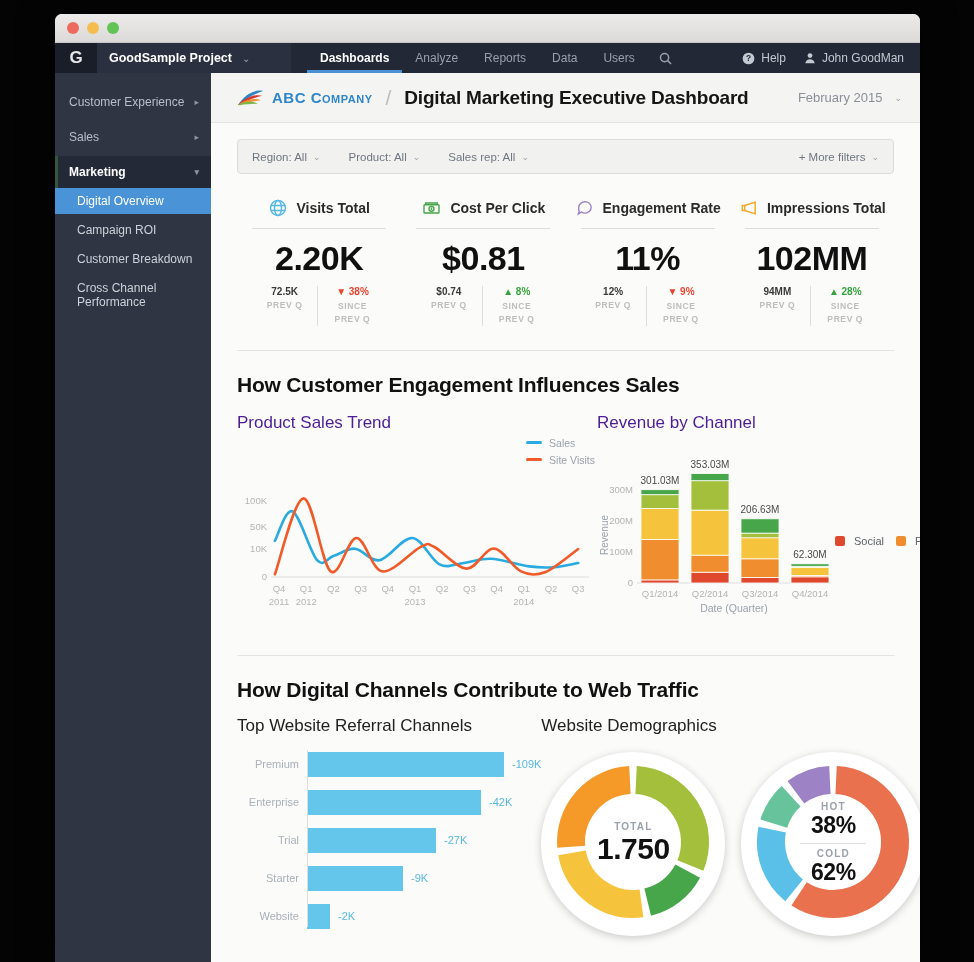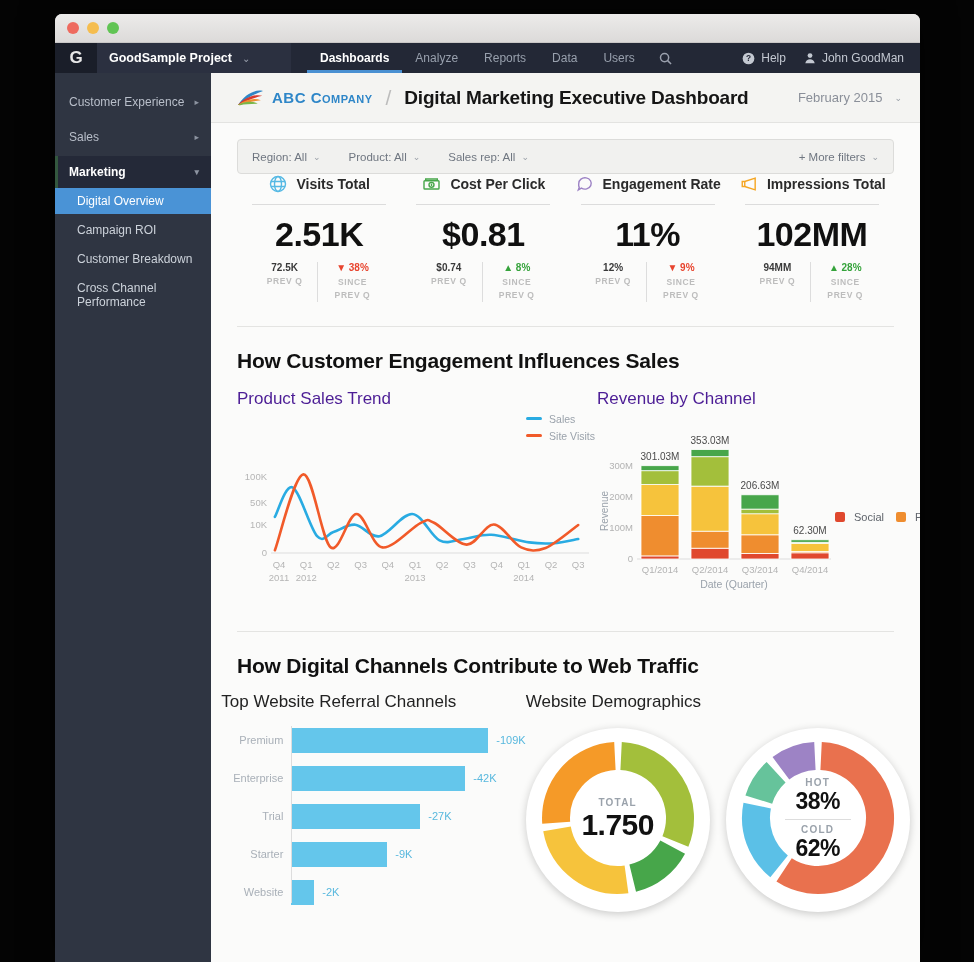--- a/index.html
+++ b/index.html
@@ -44,21 +44,21 @@
   .pagehead h1{font-size:19px;font-weight:800;color:#151515;margin:0;letter-spacing:-.2px;}
   .period{margin-left:auto;color:#8a8f99;font-size:13px;display:flex;gap:6px;align-items:center;cursor:pointer;}
   .content{padding:16px 26px 0 26px;flex:1;}
   
   .filterbar{height:33px;background:#f1f1ef;border:1px solid #dcdcda;border-radius:4px;display:flex;
              align-items:center;padding:0 14px;font-size:11.5px;color:#6f7680;gap:28px;}
   .filter{display:flex;align-items:center;cursor:pointer;}
   .fchev{color:#9aa0a8;font-size:9px;margin-left:6px;}
   .morefilters{margin-left:auto;display:flex;align-items:center;cursor:pointer;}
   
-  .kpirow{display:flex;justify-content:space-between;}
+  .kpirow{display:flex;margin-top:24px;justify-content:space-between;}
   .kpi{flex:1;display:flex;flex-direction:column;align-items:center;}
   .kpihead{display:flex;align-items:center;gap:8px;font-size:14px;font-weight:700;color:#2b2b2b;}
   .kpiline{width:134px;height:1px;background:#dcdcdc;margin-top:10px;}
   .kval{font-size:34px;font-weight:800;color:#101010;margin-top:10px;letter-spacing:-.5px;}
   .kfoot{display:flex;margin-top:8px;align-items:flex-start;}
   .kprev{padding:0 15px;text-align:center;}
   .kdelta{padding:0 13px;border-left:1px solid #ddd;text-align:center;}
   .kpv{font-size:10px;font-weight:700;color:#3a3a3a;}
   .ksm{font-size:8.5px;color:#bdbdbd;letter-spacing:.6px;margin-top:3px;font-weight:bold;}
   .kdelta .ksm{width:42px;margin-left:auto;margin-right:auto;line-height:1.5;}
@@ -72,21 +72,21 @@
   .linelegend{position:absolute;right:2px;top:26px;display:flex;flex-direction:column;gap:5px;
               font-size:10.5px;color:#9aa2ab;}
   .lleg{display:flex;align-items:center;gap:7px;}
   .lswatch{width:16px;height:3px;border-radius:2px;display:inline-block;}
   .revblock{width:330px;}
   .revwrap{display:flex;}
   #rev-legend{display:flex;flex-direction:row;gap:12px;margin-top:16px;font-size:11px;color:#5f646b;}
   .rleg{display:flex;gap:9px;align-items:center;white-space:nowrap;}
   .rswatch{width:10px;height:10px;border-radius:2px;display:inline-block;flex:none;}
   
-  .row2{display:flex;justify-content:center;}
+  .row2{display:flex;justify-content:flex-start;}
   .refblock{width:312px;}
   .subtitle{font-size:17px;color:#222;margin-bottom:16px;}
   .refrows{position:relative;padding-left:70px;}
   .refrows:before{content:"";position:absolute;left:70px;top:-2px;bottom:2px;width:1px;background:#ddd;}
   .refrow{display:flex;align-items:center;margin-bottom:13px;}
   .reflabel{width:62px;margin-left:-70px;text-align:right;color:#a9b0b8;font-size:11px;padding-right:8px;flex:none;}
   .refbar{height:25px;background:#64c6eb;flex:none;}
   .refval{color:#58b8de;font-size:11px;margin-left:8px;white-space:nowrap;}
   .demoblock{width:392px;}
   .donuts{display:flex;gap:16px;}
@@ -210,21 +210,21 @@
           <div class="kpi">
             <div class="kpihead">
               <svg width="20" height="20" viewBox="0 0 24 24" fill="none" stroke="#56b9e4" stroke-width="1.7">
                   <circle cx="12" cy="12" r="9"></circle>
                   <ellipse cx="12" cy="12" rx="4.2" ry="9"></ellipse>
                   <path d="M3.6 9h16.8M3.6 15h16.8"></path>
                 </svg>
               <span>Visits Total</span>
             </div>
             <div class="kpiline"></div>
-            <div class="kval">2.51K</div>
+            <div class="kval">2.20K</div>
             <div class="kfoot">
               <div class="kprev">
                   <div class="kpv">72.5K</div>
                   <div class="ksm">PREV Q</div>
                 </div>
               <div class="kdelta">
                   <div class="kpv kdelta-val down"><span>▼</span> <span>38%</span></div>
                   <div class="ksm">SINCE PREV Q</div>
                 </div>
             </div>

